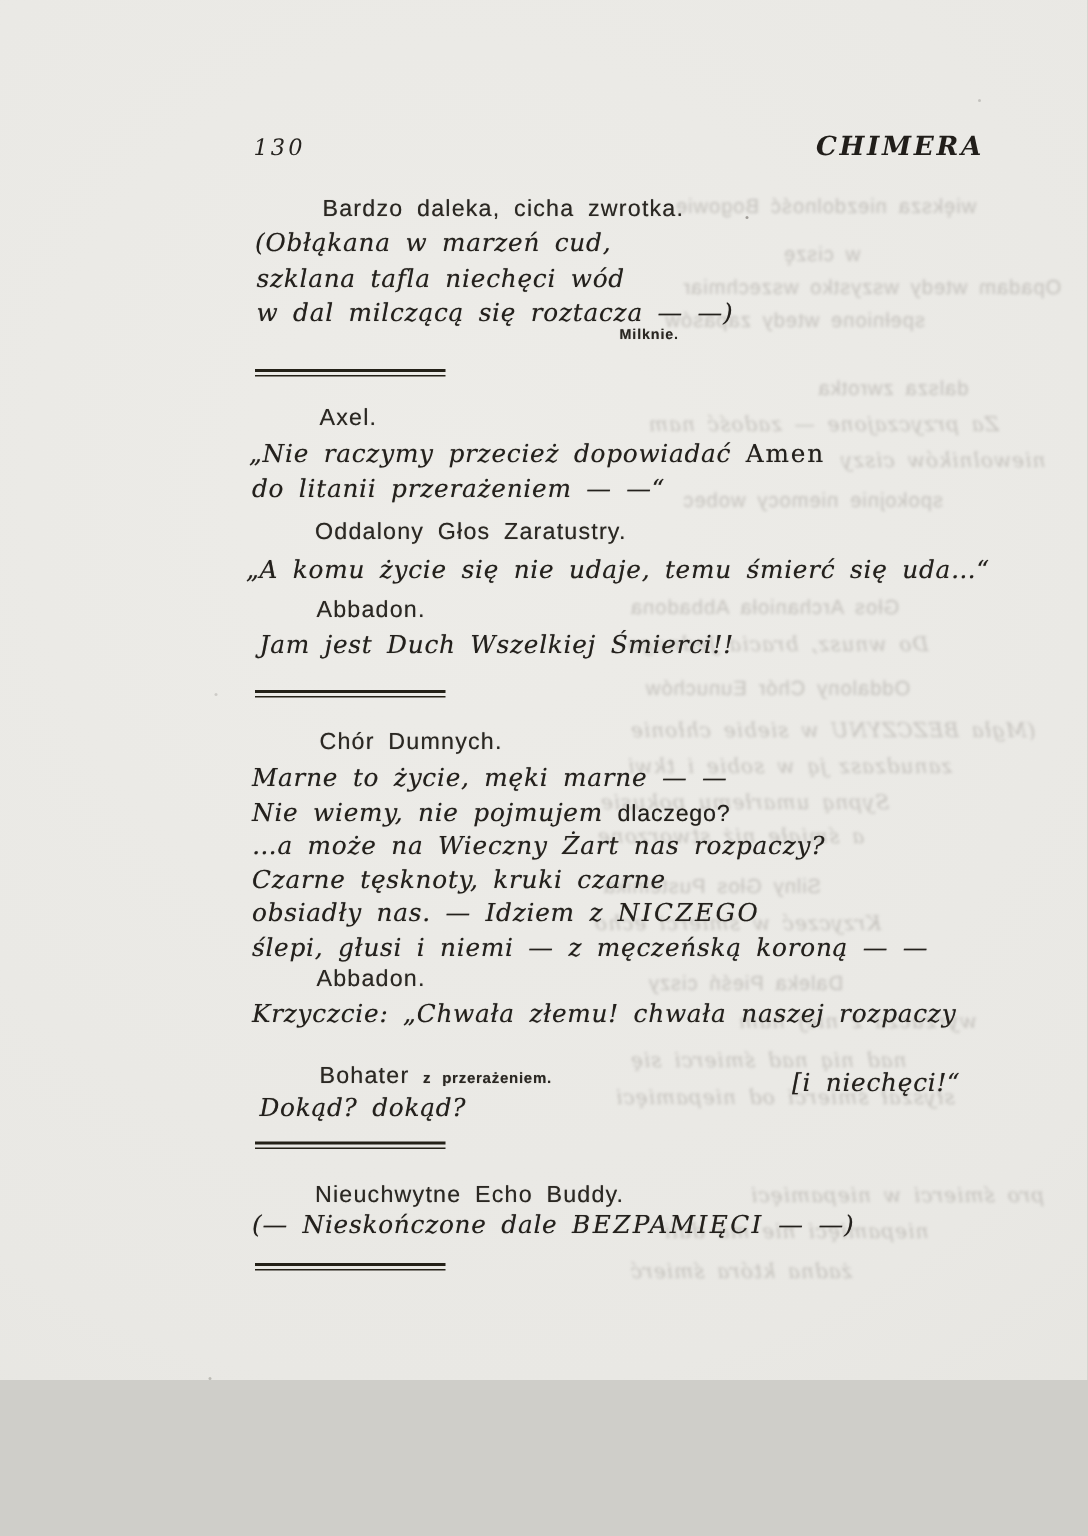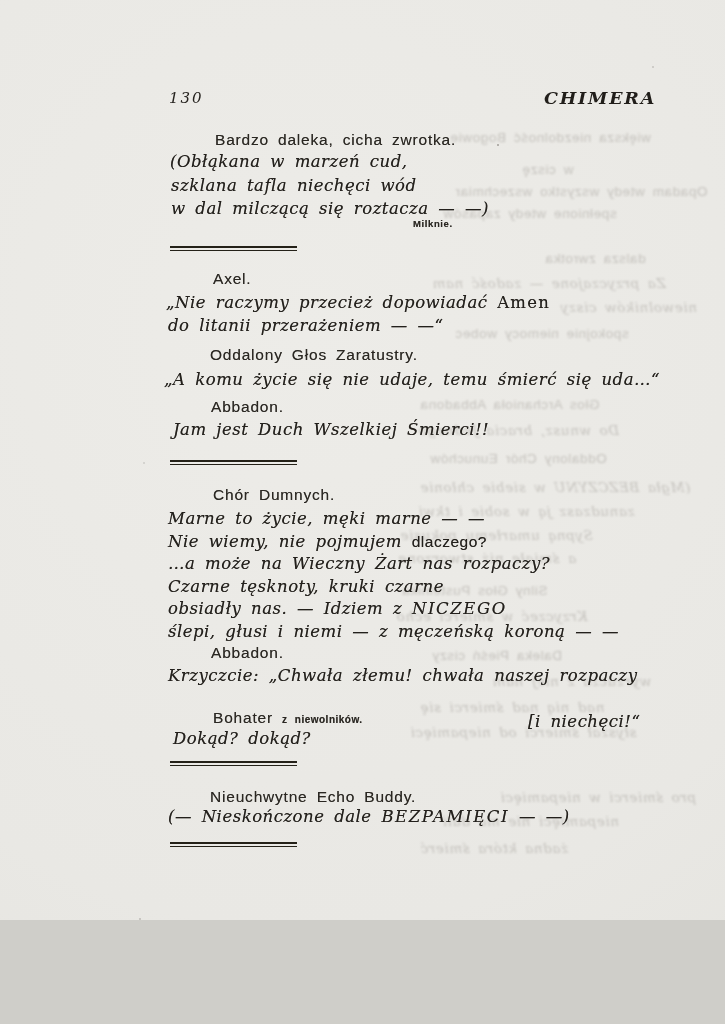--- a/index.html
+++ b/index.html
@@ -113,21 +113,21 @@
       <div class="line speaker" style="left: 213px; top: 486px;">Chór Dumnych.</div>
       <div class="line verse" style="left: 168px; top: 509px;">Marne to życie, męki marne — —</div>
       <div class="line verse" style="left: 168px; top: 532px;"><span class="seg-i">Nie wiemy, nie pojmujem </span><span class="seg-rs">dlaczego?</span></div>
       <div class="line verse" style="left: 168px; top: 554px;">…a może na Wieczny Żart nas rozpaczy?</div>
       <div class="line verse" style="left: 168px; top: 577px;">Czarne tęsknoty, kruki czarne</div>
       <div class="line verse" style="left: 168px; top: 599px;"><span class="seg-i">obsiadły nas. — Idziem z </span><span class="seg-caps">NICZEGO</span></div>
       <div class="line verse" style="left: 168px; top: 622px;">ślepi, głusi i niemi — z męczeńską koroną — —</div>
       <div class="line speaker" style="left: 211px; top: 644px;">Abbadon.</div>
       <div class="line verse" style="left: 168px; top: 666px;">Krzyczcie: „Chwała złemu! chwała naszej rozpaczy</div>
       <div class="line verse" style="left: 528px; top: 687px; margin-top: 25px;">[i niechęci!“</div>
-      <div class="line speaker" style="left: 213px; top: 709px;"><span class="seg-sp">Bohater </span><span class="seg-sm">z niewolników.</span></div>
+      <div class="line speaker" style="left: 213px; top: 709px;"><span class="seg-sp">Bohater </span><span class="seg-sm">z przerażeniem.</span></div>
       <div class="line verse" style="left: 173px; top: 729px;">Dokąd? dokąd?</div>
       <div class="line rule" style="left: 170px; top: 761px; width: 127px;"></div>
       <div class="line speaker" style="left: 210px; top: 788px;">Nieuchwytne Echo Buddy.</div>
       <div class="line verse" style="left: 168px; top: 807px;"><span class="seg-i">(— Nieskończone dale </span><span class="seg-caps">BEZPAMIĘCI</span><span class="seg-i"> — —)</span></div>
       <div class="line rule" style="left: 170px; top: 842px; width: 127px;"></div>
     </div>
 
   <span class="speck" style="left:497px;top:144px;"></span>
   <span class="speck" style="left:652px;top:66px;opacity:.5;"></span>
   <span class="speck" style="left:143px;top:462px;opacity:.4;"></span>

